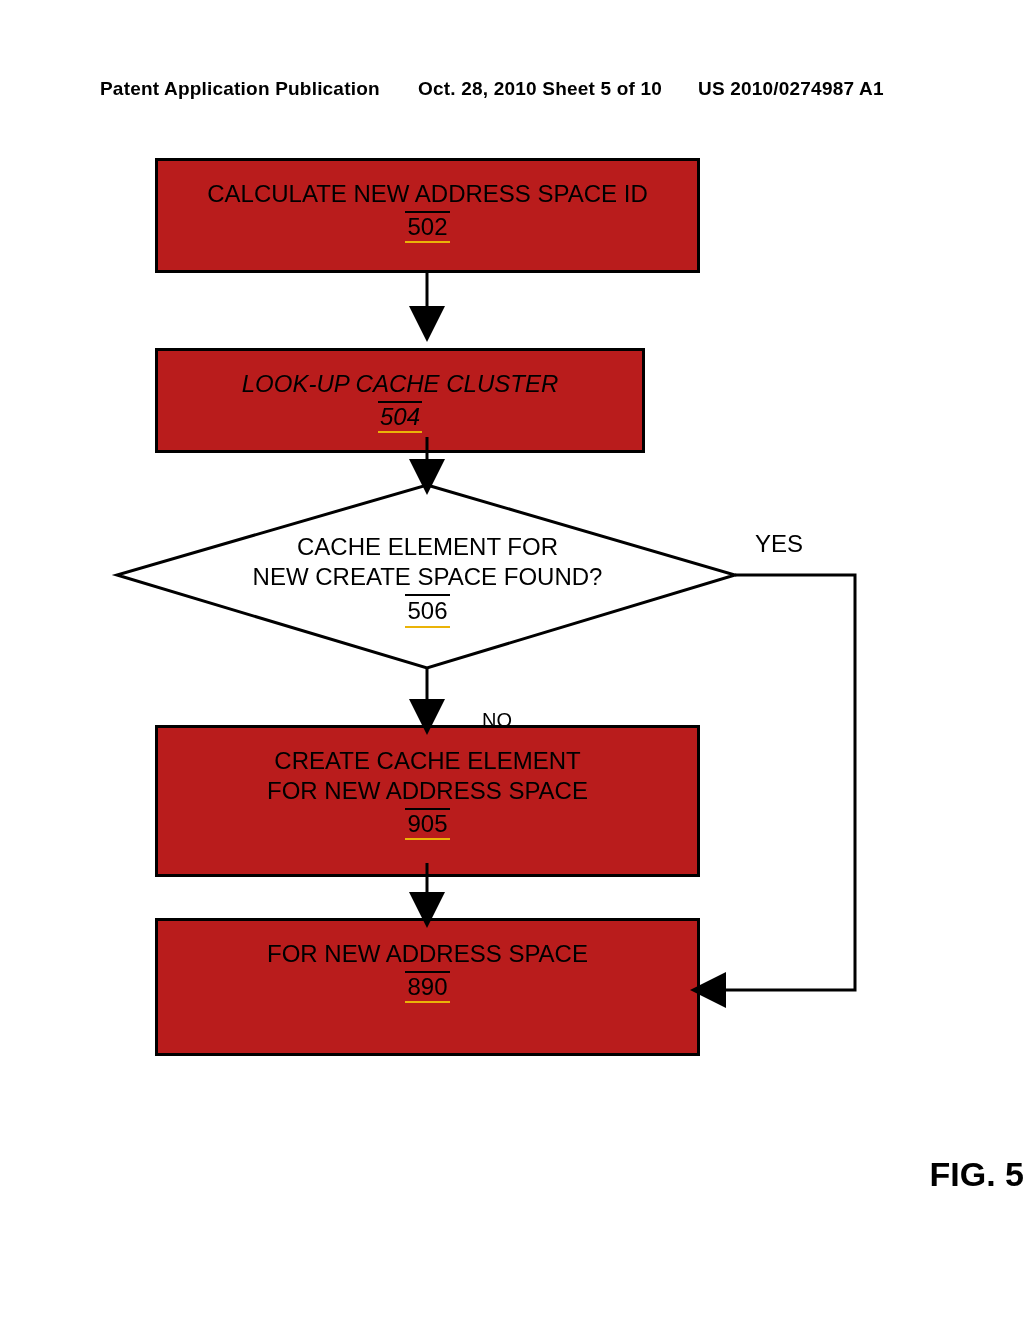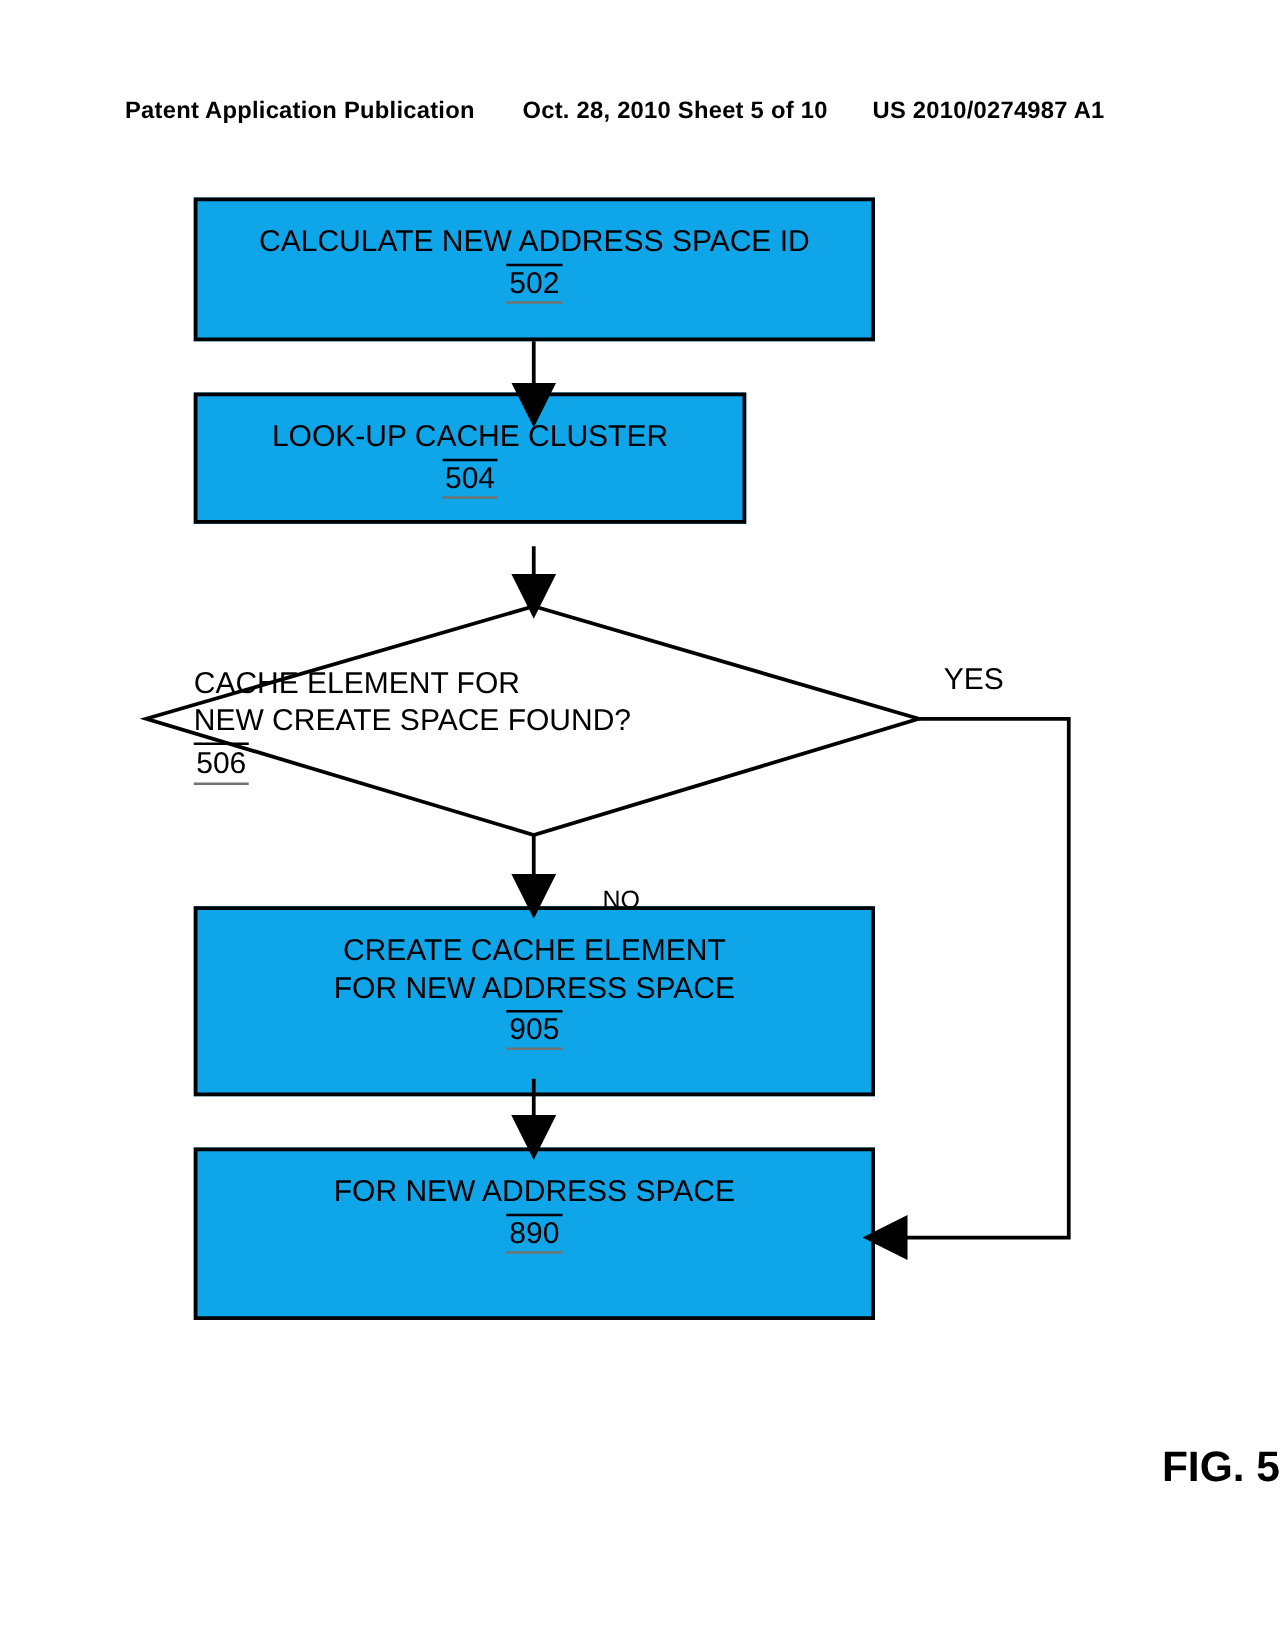--- a/index.html
+++ b/index.html
@@ -44,49 +44,50 @@
   }
   .flowchart {
     position: absolute;
     top: 0;
     left: 0;
   }
   .box {
     position: absolute;
     border: 3px solid #000;
     text-align: center;
-    background: #0ea5e9;
+    background: #b91c1c;
     box-sizing: border-box;
     padding-top: 18px;
   }
   .box .text {
     font-size: 24px;
     line-height: 30px;
   }
   .refnum {
     display: inline-block;
     font-size: 24px;
     margin-top: 2px;
-    border-bottom: 2px solid #737373;
+    border-bottom: 2px solid #eab308;
     border-top: 2px solid #000;
     padding: 0 2px;
   }
   
   .b502 {
     left: 155px;
     top: 158px;
     width: 545px;
     height: 115px;
   }
   
   .b504 {
     left: 155px;
-    top: 314px;
-    width: 442px;
+    top: 348px;
+    width: 490px;
     height: 105px;
+    font-style: italic;
   }
   
   .b508 {
     left: 155px;
     top: 725px;
     width: 545px;
     height: 152px;
   }
   
   .b510 {
@@ -110,21 +111,21 @@
   }
   svg.overlay {
     position: absolute;
     top: 0;
     left: 0;
   }
   .diamond-text {
     position: absolute;
     left: 155px;
     width: 545px;
-    text-align: left;
+    text-align: center;
     font-size: 24px;
     line-height: 30px;
     z-index: 2;
   }
 </style>
 </head>
 <body>
 
 <div class="header">
   <span class="left">Patent Application Publication</span>

